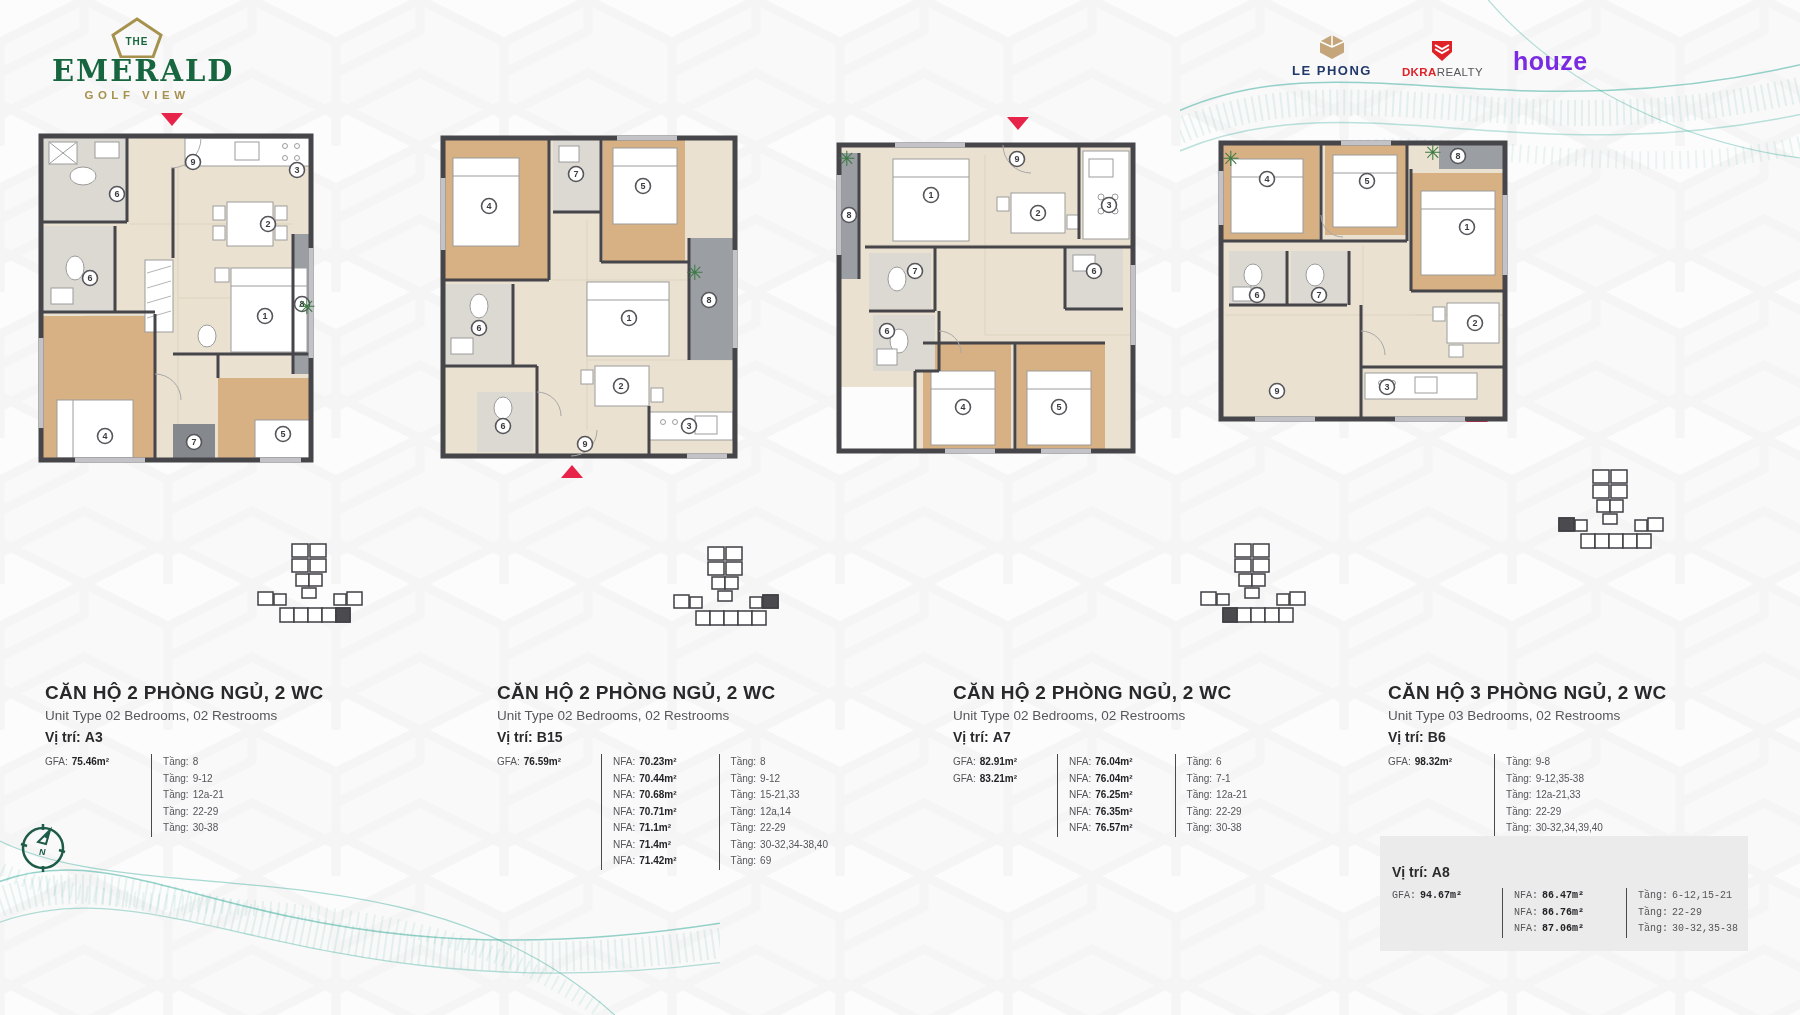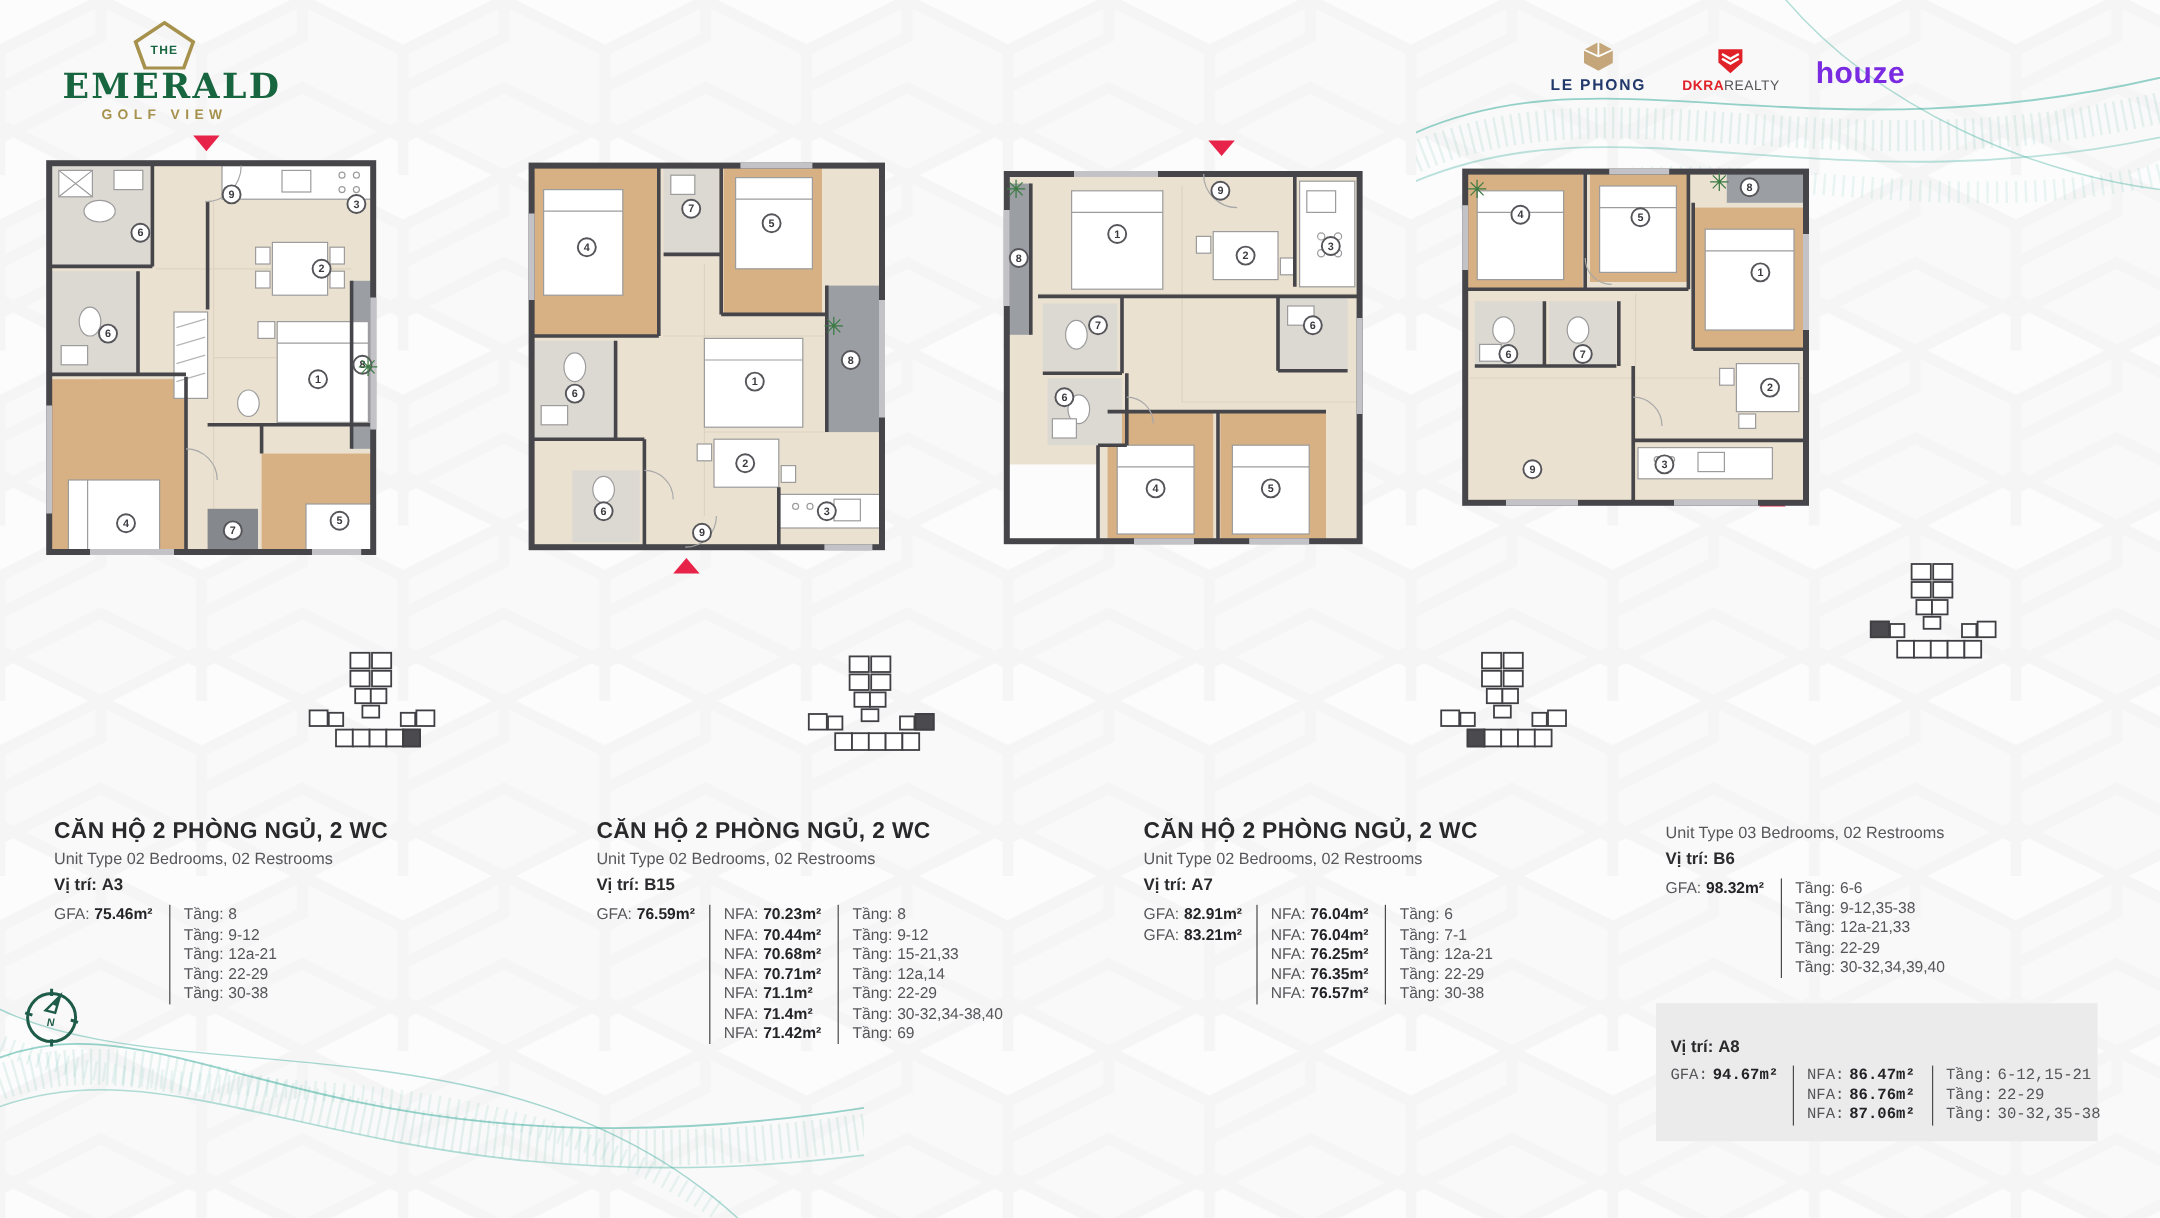--- a/index.html
+++ b/index.html
@@ -53,21 +53,21 @@
   .kp-cell{fill:#fff;stroke:#3f3f44;stroke-width:1.5;}
   .kp-hl{fill:#4a4a4f;stroke:#3f3f44;stroke-width:1.5;}
 
   
   .specs{position:absolute;top:682px;}
   .u1s{left:45px;width:340px;} .u2s{left:497px;width:360px;} .u3s{left:953px;width:345px;} .u4s{left:1388px;width:410px;}
   .unit-title{font-size:19px;font-weight:700;letter-spacing:.3px;color:#29292c;margin:0;}
   .unit-sub{font-size:13.5px;color:#57575b;margin-top:4px;}
   .vitri{font-size:14px;font-weight:700;color:#2b2b2e;margin-top:6px;}
   .vitri .lb{margin-right:4px;}
-  .spec{display:flex;align-items:flex-start;margin-top:9px;font-size:13px;line-height:16.5px;color:#55555a;white-space:nowrap;}
+  .spec{display:flex;align-items:flex-start;margin-top:9px;font-size:10px;line-height:16.5px;color:#55555a;white-space:nowrap;gap:28px;}
   .scol{padding-right:12px;}
   .col-n,.col-f{border-left:1.5px solid #4a4a4e;padding-left:11px;}
   .col-f{margin-left:2px;}
   .srow .lb{color:#55555a;}
   .srow b{color:#232327;font-weight:700;margin-left:4px;}
   .srow .plain{margin-left:4px;color:#55555a;}
 
   
   .extra-box{position:absolute;left:1380px;top:836px;width:368px;background:#ebebeb;padding:11px 0 13px 12px;box-sizing:border-box;}
   .extra-box .vitri{margin-top:17px;}
@@ -566,28 +566,29 @@
           <div class="srow"><span class="lb">Tầng:</span><span class="plain">6</span></div>
           <div class="srow"><span class="lb">Tầng:</span><span class="plain">7-1</span></div>
           <div class="srow"><span class="lb">Tầng:</span><span class="plain">12a-21</span></div>
           <div class="srow"><span class="lb">Tầng:</span><span class="plain">22-29</span></div>
           <div class="srow"><span class="lb">Tầng:</span><span class="plain">30-38</span></div>
         </div>
     </div>
   </div>
 
   <div class="specs u4s">
+    <h2 class="unit-title">CĂN HỘ 3 PHÒNG NGỦ, 2 WC</h2>
     <div class="unit-sub">Unit Type 03 Bedrooms, 02 Restrooms</div>
     <div class="vitri"><span class="lb">Vị trí:</span><span>B6</span></div>
     <div class="spec">
       <div class="scol col-g">
           <div class="srow"><span class="lb">GFA:</span><b>98.32m²</b></div>
         </div>
       <div class="scol col-f">
-          <div class="srow"><span class="lb">Tầng:</span><span class="plain">6-6</span></div>
+          <div class="srow"><span class="lb">Tầng:</span><span class="plain">9-8</span></div>
           <div class="srow"><span class="lb">Tầng:</span><span class="plain">9-12,35-38</span></div>
           <div class="srow"><span class="lb">Tầng:</span><span class="plain">12a-21,33</span></div>
           <div class="srow"><span class="lb">Tầng:</span><span class="plain">22-29</span></div>
           <div class="srow"><span class="lb">Tầng:</span><span class="plain">30-32,34,39,40</span></div>
         </div>
     </div>
   </div>
 
   <div class="extra-box">
     <div class="vitri"><span class="lb">Vị trí:</span><span>A8</span></div>

